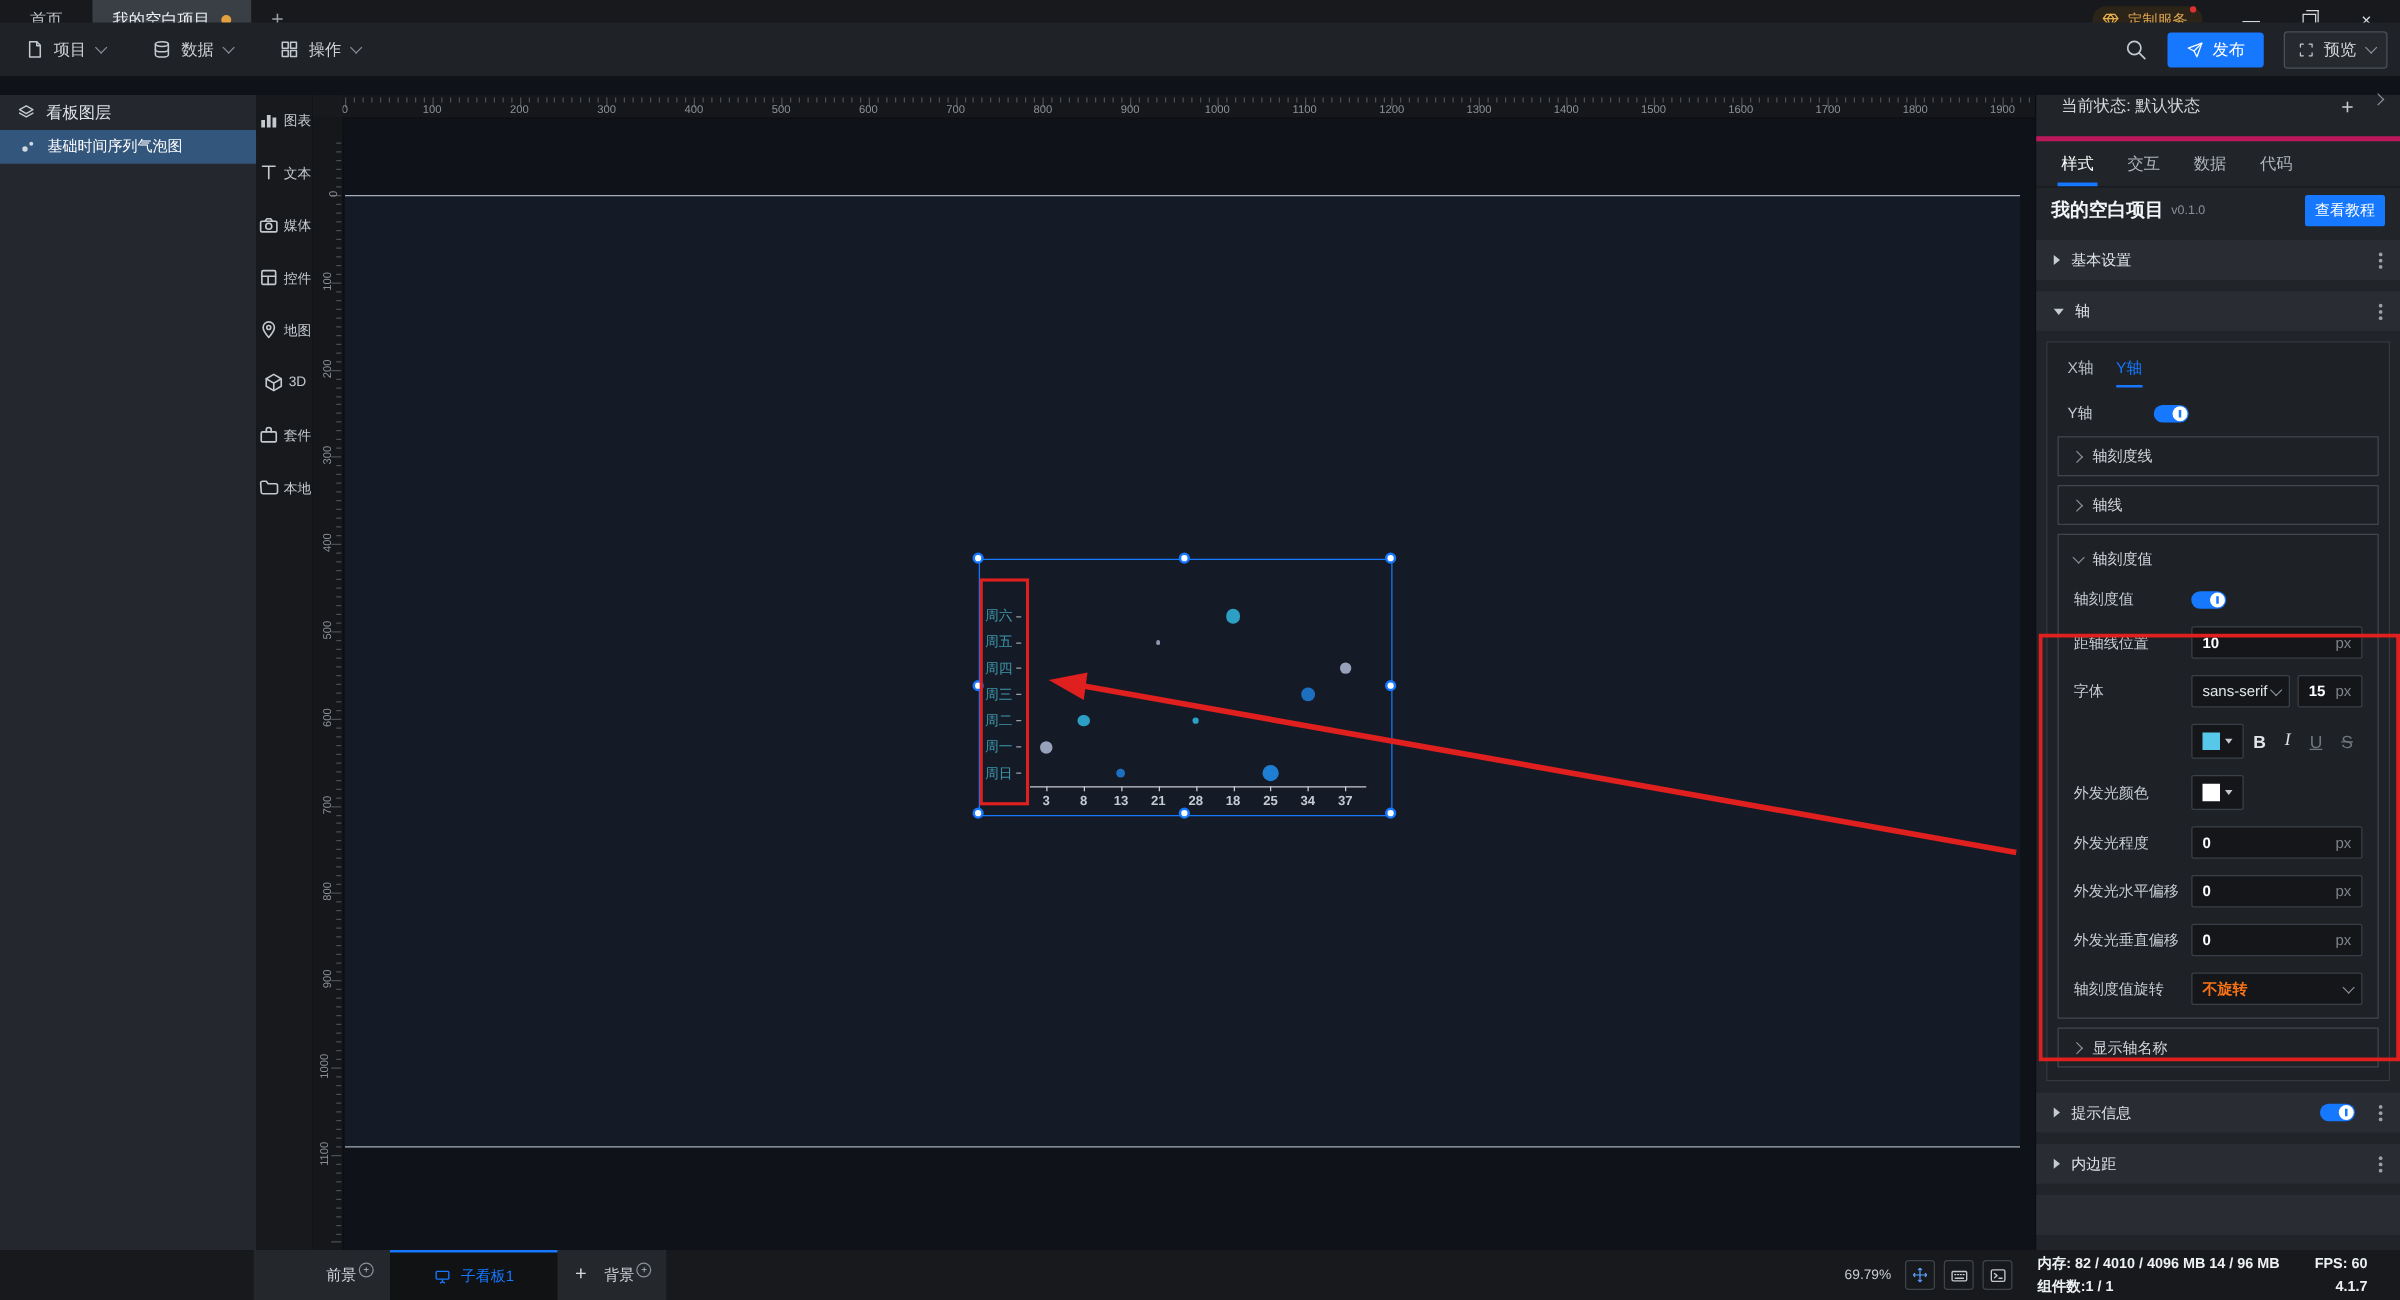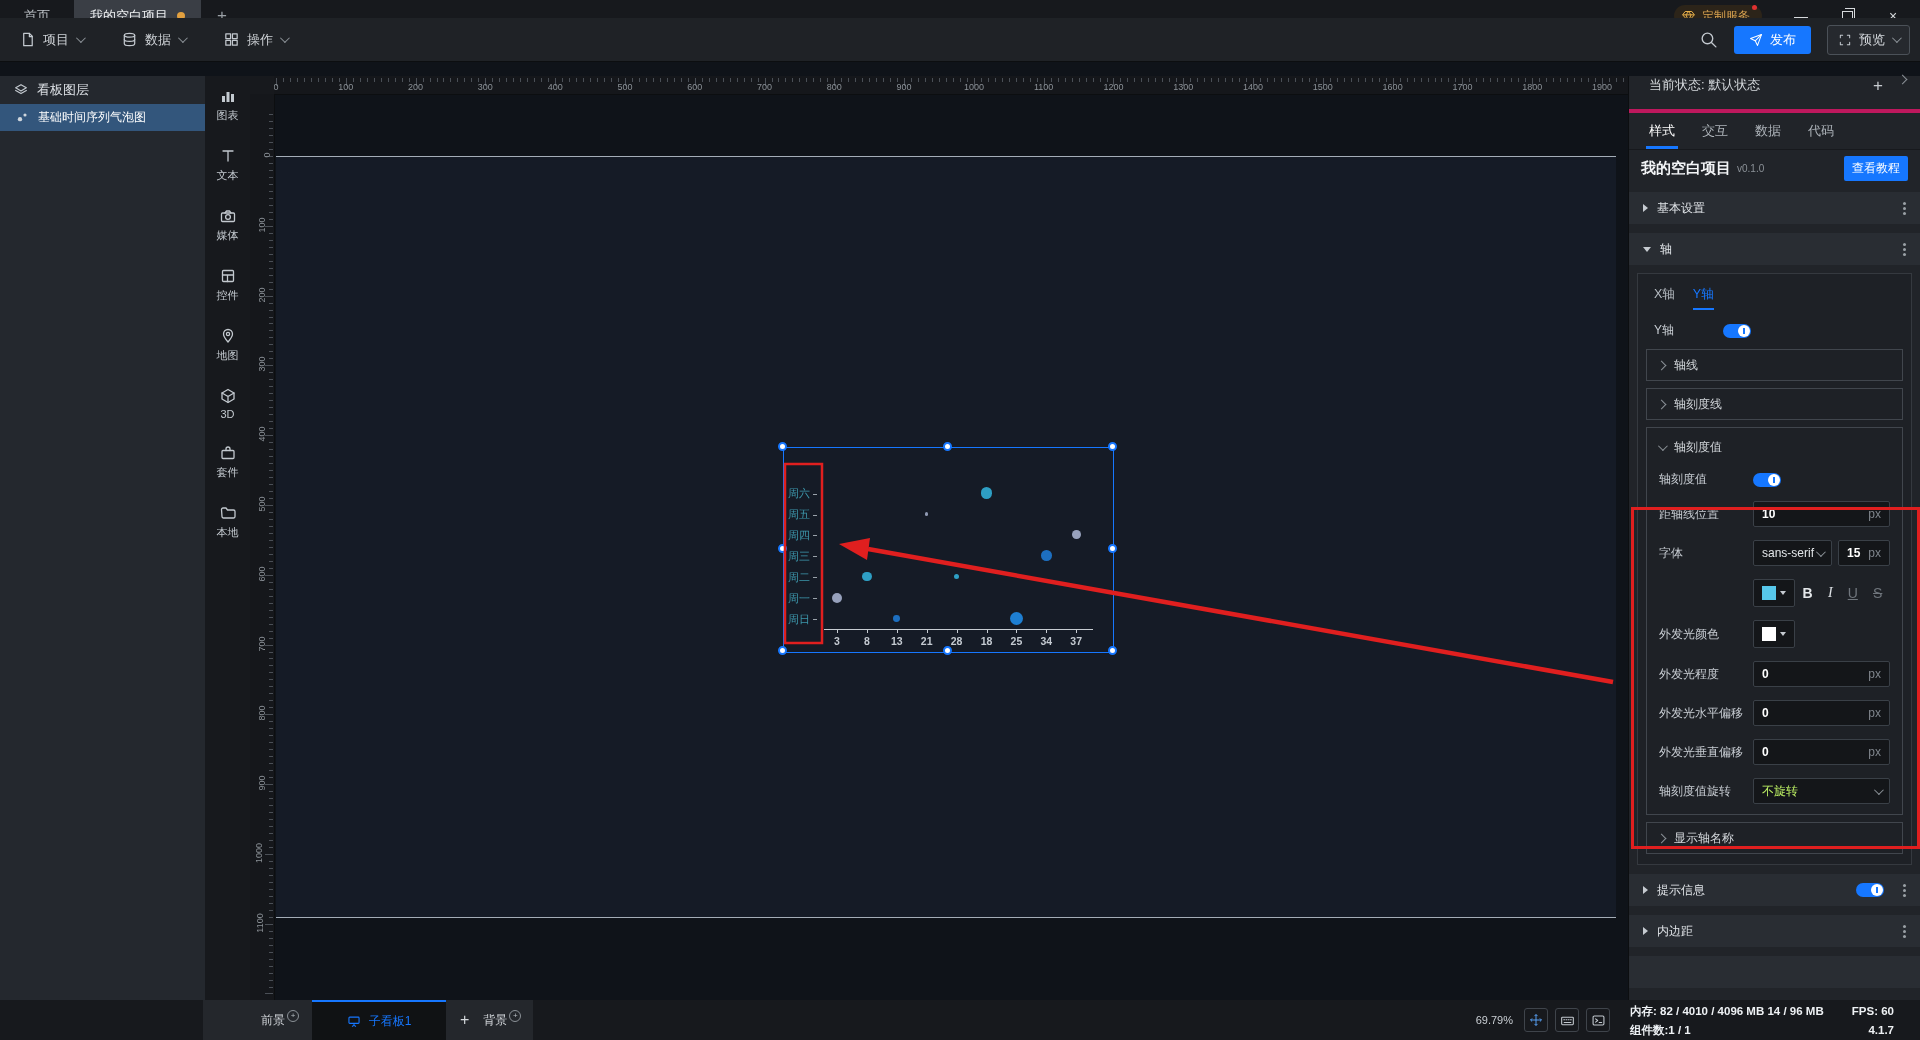--- a/index.html
+++ b/index.html
@@ -32,21 +32,21 @@
   .btn-publish{height:28px;background:#1677ff;border-radius:3px;color:#fff;display:flex;align-items:center;gap:7px;padding:0 15px}
   .btn-publish .ic{stroke:#fff}
   .btn-preview{height:28px;border:1px solid #4b5158;background:#26292e;border-radius:3px;display:flex;align-items:center;gap:7px;padding:0 10px;color:#d3d7db}
 
   
   .layers{position:absolute;left:0;top:76px;width:205px;bottom:40px;background:#24282e}
   .layers-h{height:28px;display:flex;align-items:center;gap:8px;padding:0 13px;color:#dde1e6}
   .layer-item{height:27px;background:#33567c;display:flex;align-items:center;gap:8px;padding:0 15px;color:#fff;font-size:12px}
 
   .strip{position:absolute;left:205px;top:76px;width:45px;bottom:40px;background:#17191d;display:flex;flex-direction:column;align-items:center;padding-top:11px;gap:24px;box-sizing:border-box}
-  .strip-item{display:flex;flex-direction:column;align-items:center;gap:3px;color:#c3c9cf;font-size:11px}
+  .strip-item{display:flex;flex-direction:row;align-items:center;gap:3px;color:#c3c9cf;font-size:11px}
 
   
   .canvas{position:absolute;left:250px;top:76px;width:1378px;bottom:40px;background:#0f1319;overflow:hidden}
   .artboard{position:absolute;left:26px;top:80px;width:1340px;height:760px;background:#151b26;
             border-top:1px solid rgba(200,210,220,.8);border-bottom:1px solid rgba(200,210,220,.8)}
   .h-ruler{position:absolute;left:0;top:0;right:0;height:18px;background:#15171b;border-bottom:1px solid #0c0e10;z-index:3}
   .v-ruler{position:absolute;left:0;top:18px;width:24px;bottom:0;background:#15171b;border-right:1px solid #0c0e10;z-index:3}
   .ht{position:absolute;top:2px;width:1px;background:#4a4f56}
   .vt{position:absolute;right:1px;height:1px;background:#4a4f56}
   .hl{position:absolute;top:6px;transform:translateX(-50%);font-size:9px;color:#8b9197}
@@ -741,25 +741,25 @@
         <span class="axis-tab active">Y轴</span>
       </div>
       <div class="frow">
         <span>Y轴</span>
         <span class="toggle">
             <i></i>
           </span>
       </div>
       <div class="box-collapse">
         <i class="chev right"></i>
-        <span>轴线</span>
+        <span>轴刻度线</span>
       </div>
       <div class="box-collapse">
         <i class="chev right"></i>
-        <span>轴刻度线</span>
+        <span>轴线</span>
       </div>
 
       <div class="tick-box">
         <div class="tb-head">
           <i class="chev down"></i>
           <span>轴刻度值</span>
         </div>
         <div class="prow">
           <span class="plabel">轴刻度值</span>
           <span class="toggle">
@@ -822,21 +822,21 @@
         <div class="prow">
           <span class="plabel">外发光垂直偏移</span>
           <span class="input">
             <span>0</span>
             <span class="suffix">px</span>
           </span>
         </div>
         <div class="prow">
           <span class="plabel">轴刻度值旋转</span>
           <span class="select">
-            <span style="font-weight:normal;color:#bef264">不旋转</span>
+            <span style="font-weight:bold;color:#f97316">不旋转</span>
             <i class="chev down"></i>
           </span>
         </div>
       </div>
 
       <div class="box-collapse">
         <i class="chev right"></i>
         <span>显示轴名称</span>
       </div>
     </div>

